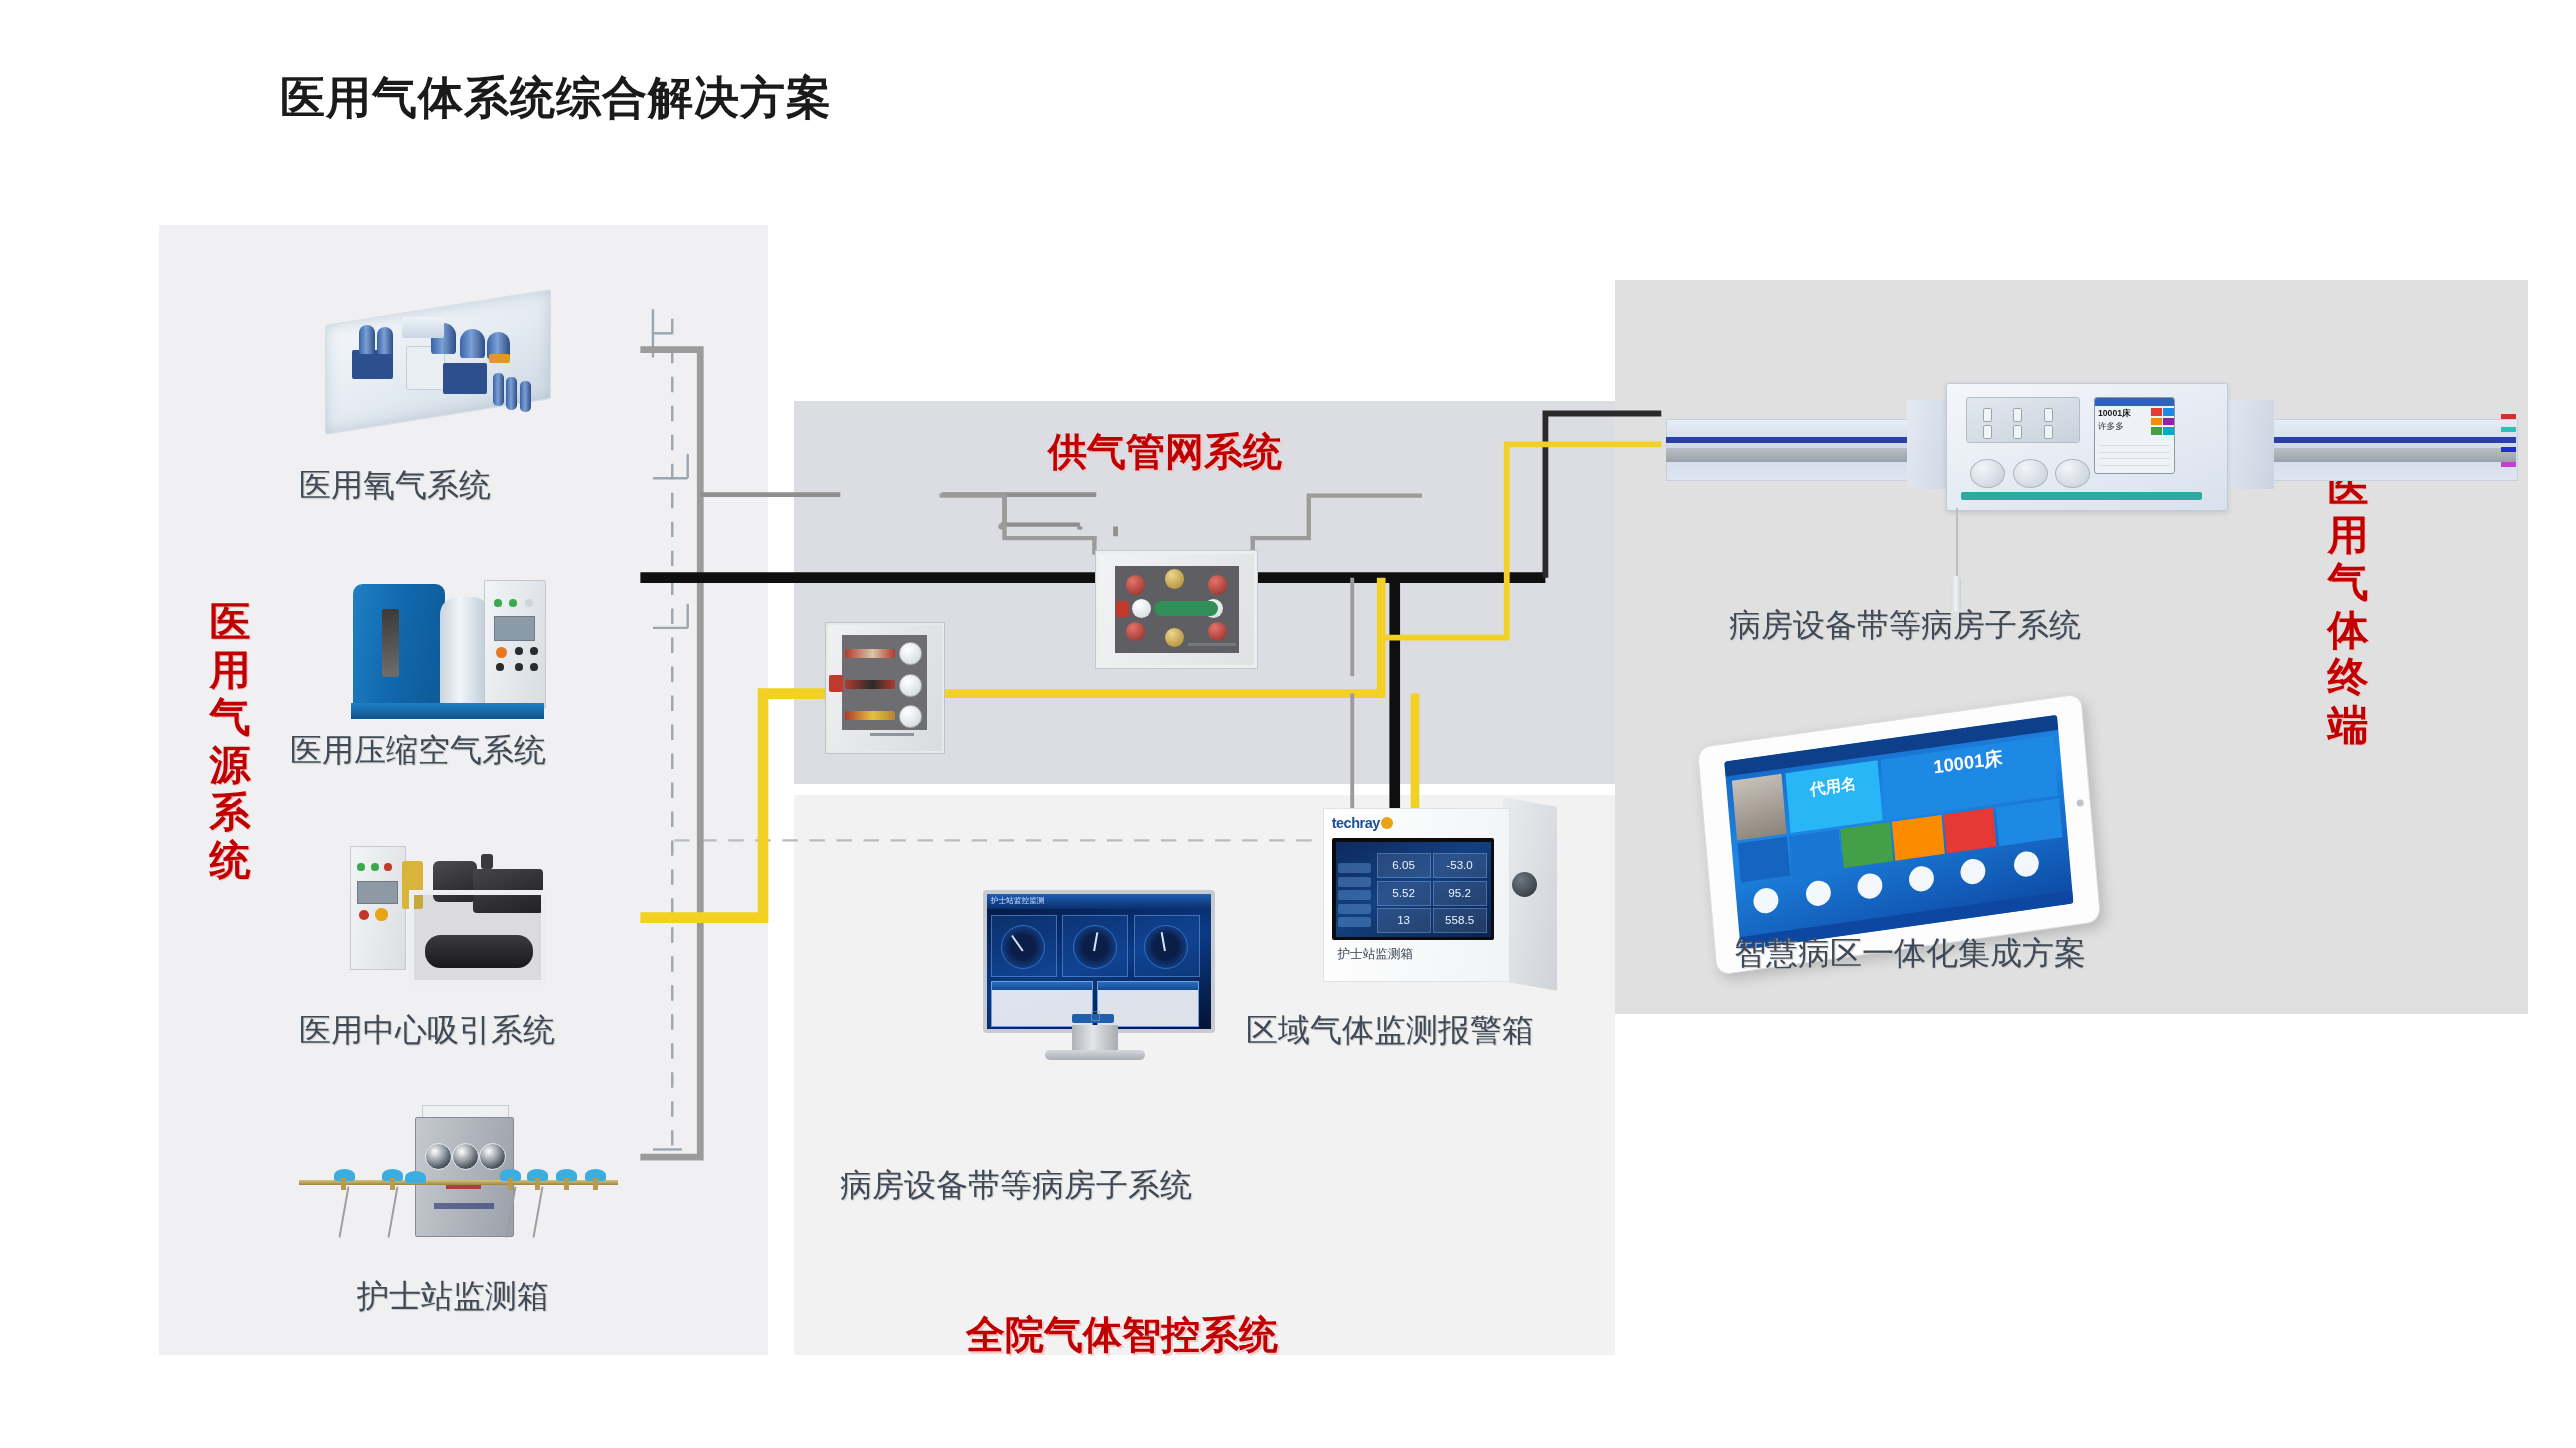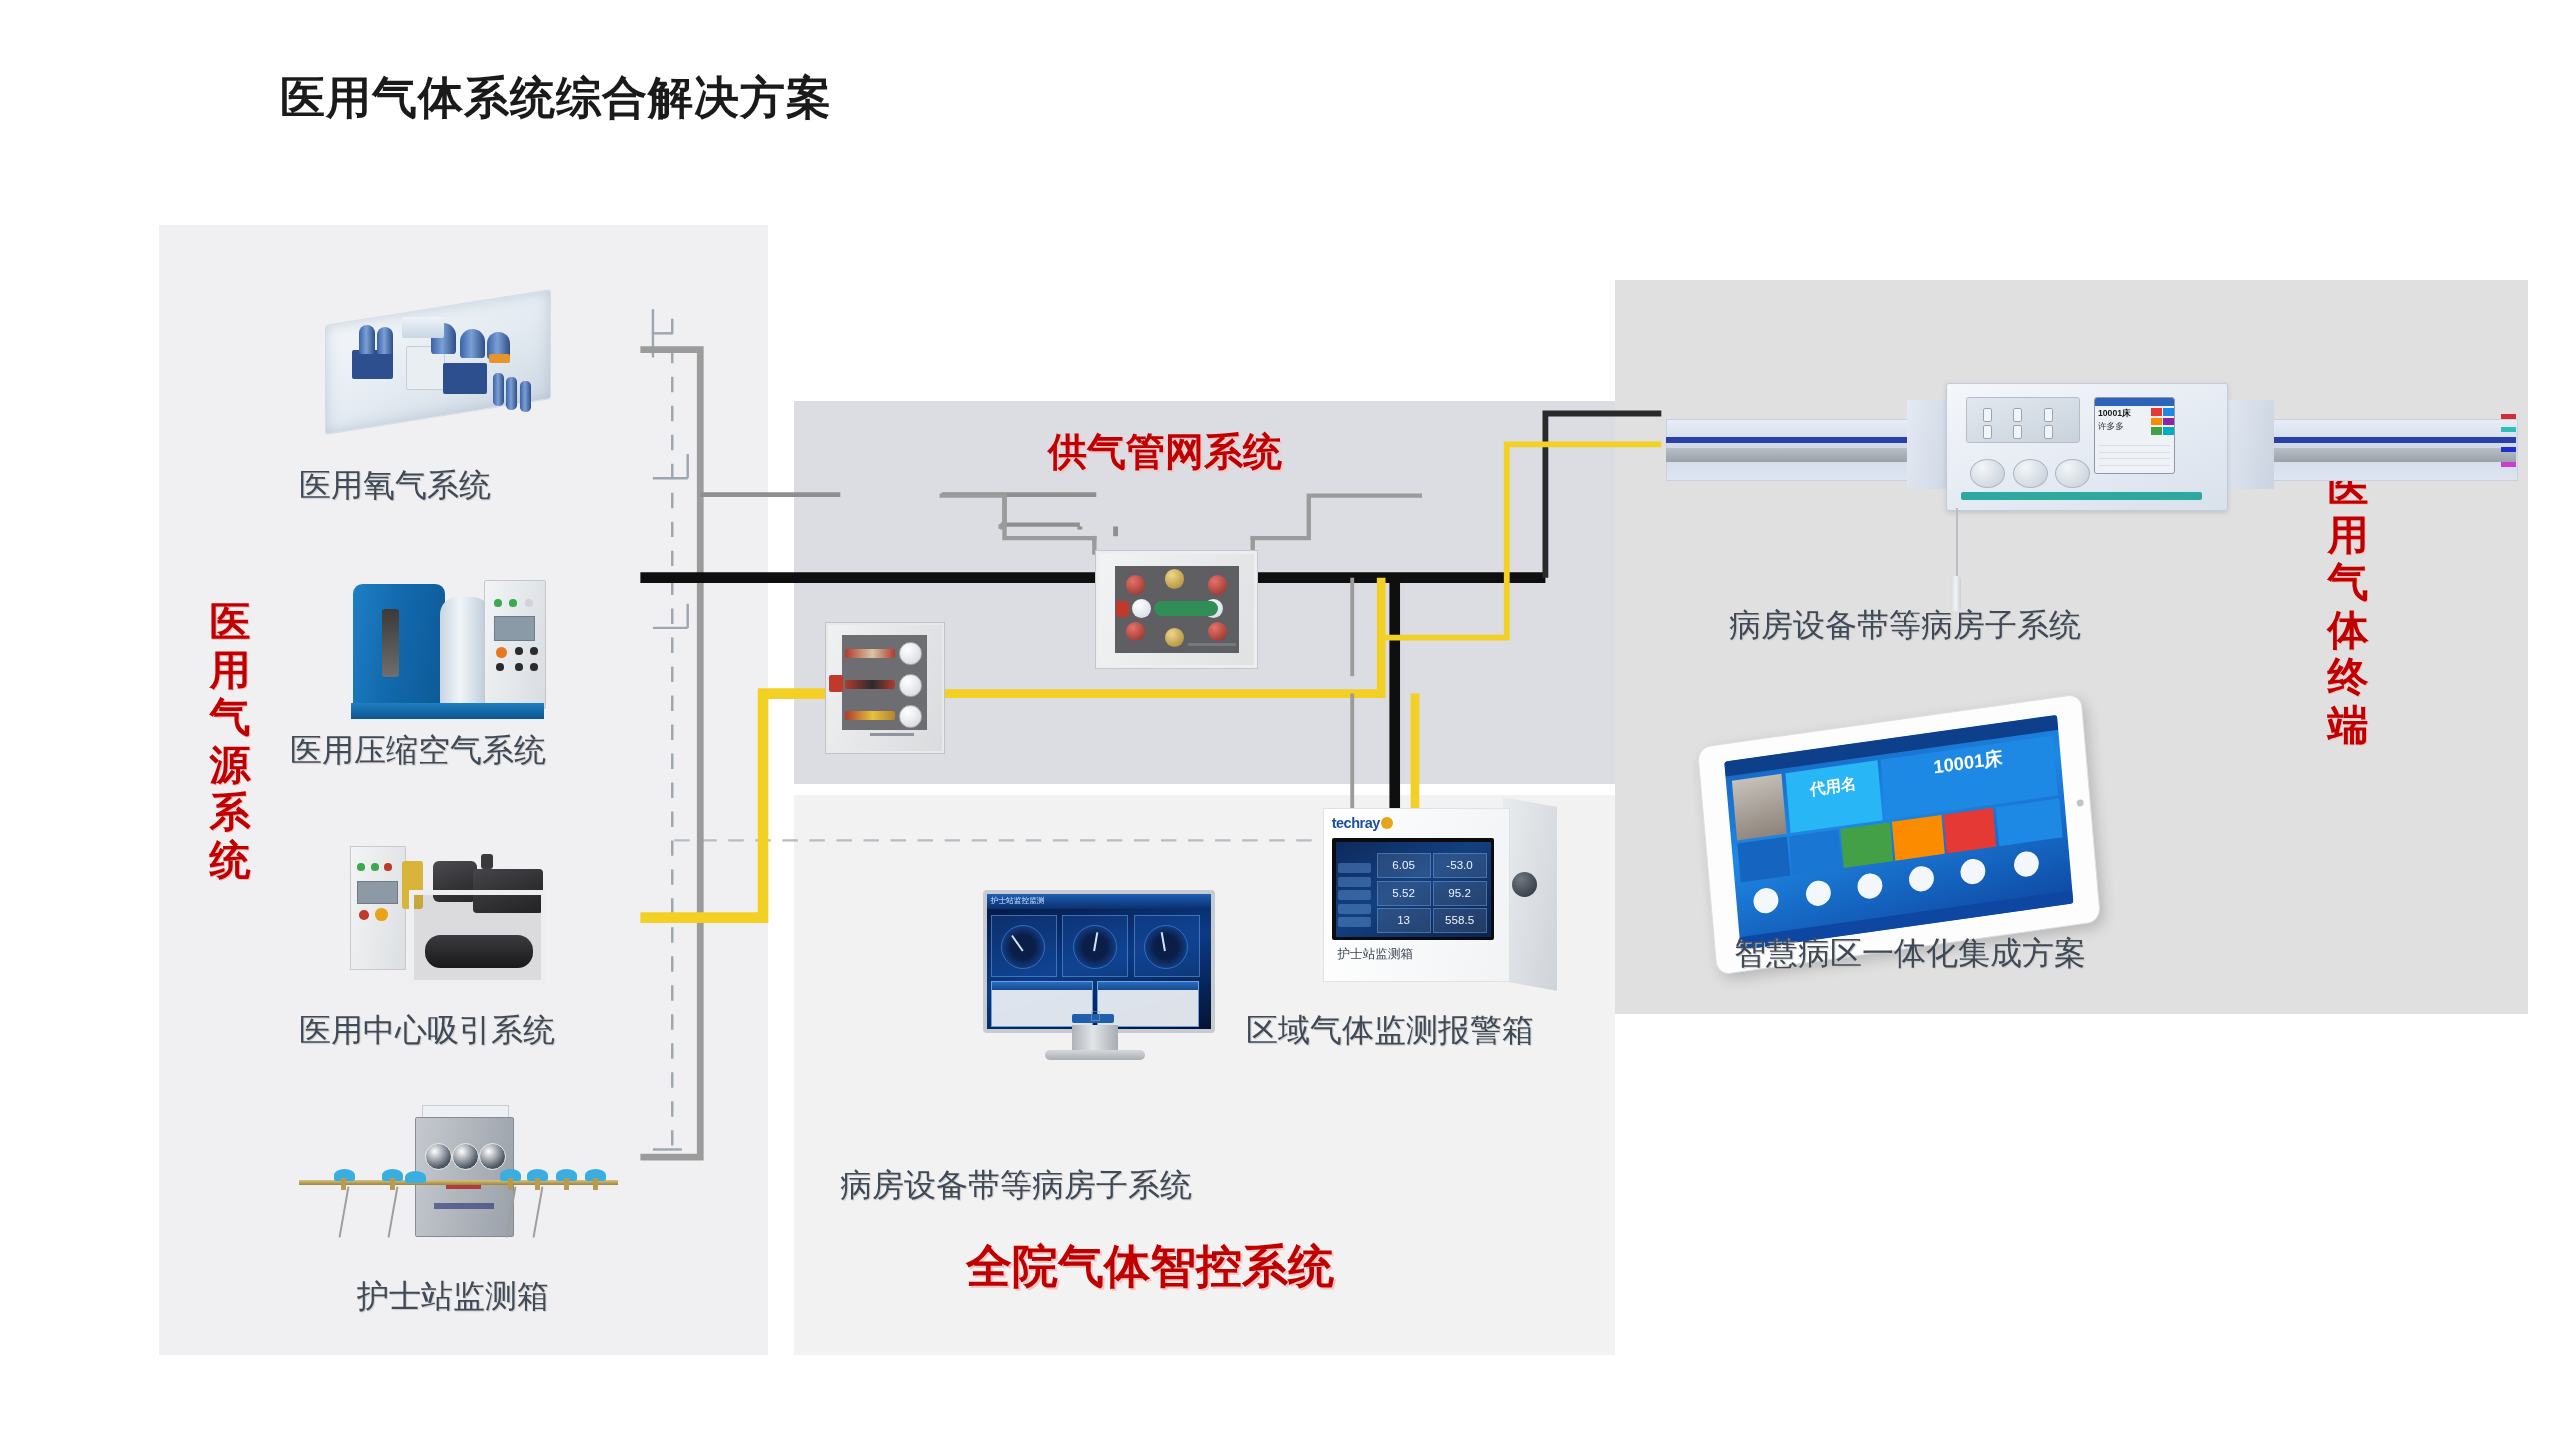--- a/index.html
+++ b/index.html
@@ -18,21 +18,21 @@
   #panel-control{left:794px;top:795px;width:821px;height:560px;background:#f2f2f2;}
   #panel-terminal{left:1615px;top:280px;width:913px;height:734px;background:#e0e0e0;}
   #label-source{left:201px;top:599px;width:58px;font-size:41px;line-height:1.16;
                 text-align:center;color:#c00000;font-weight:bold;
                 text-shadow:1px 1px 0 #f7bcbc;}
   #label-terminal{left:2318px;top:464px;width:60px;font-size:41px;line-height:1.16;
                 text-align:center;color:#c00000;font-weight:bold;
                 text-shadow:1px 1px 0 #f7bcbc;}
   #label-pipe{left:1048px;top:425px;font-size:39px;font-weight:bold;color:#c00000;
               text-shadow:1.9px 1.9px 0 #f3c6c6;}
-  #label-control{left:966px;top:1236px;font-size:46px;font-weight:bold;color:#c00000;
+  #label-control{left:966px;top:1308px;font-size:39px;font-weight:bold;color:#c00000;
               text-shadow:1.9px 1.9px 0 #f3c6c6;}
 
   
   .caption{color:#404a57;font-size:32px;white-space:nowrap;text-shadow:1px 1px 1px #c9c9c9;}
 
   
   #wires{position:absolute;left:0;top:0;width:2576px;height:1449px;pointer-events:none;}
 
   
 

